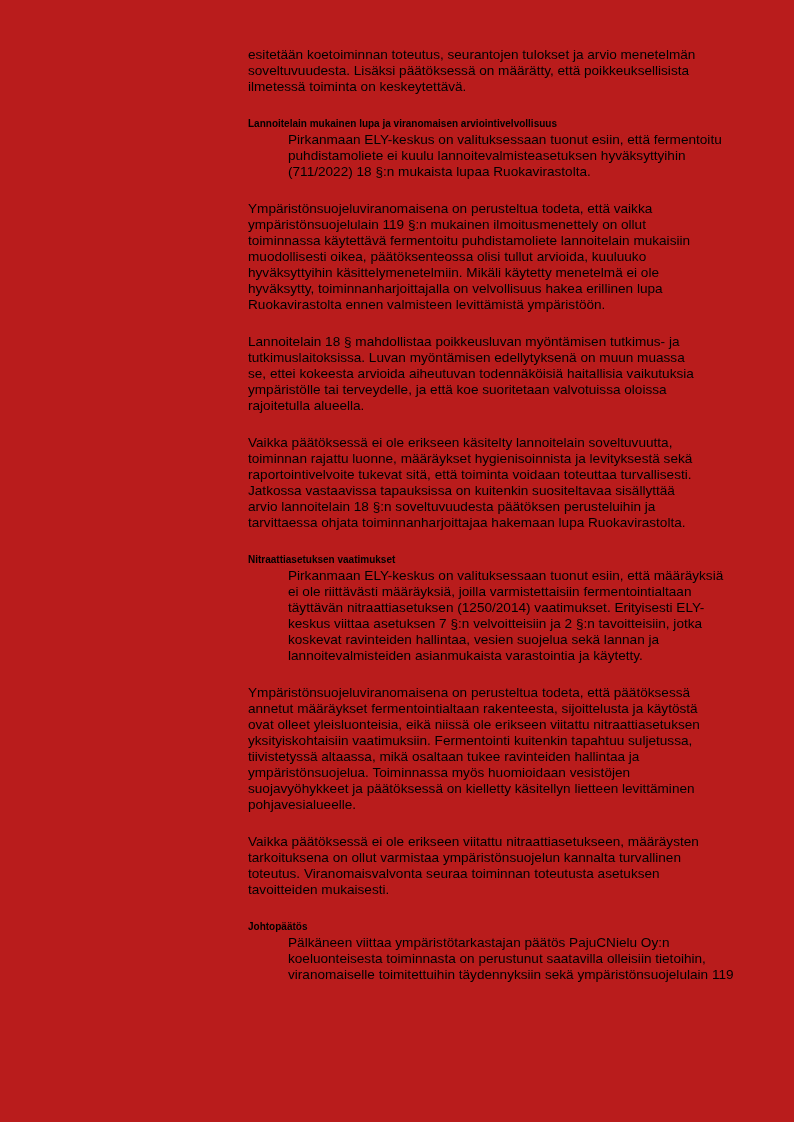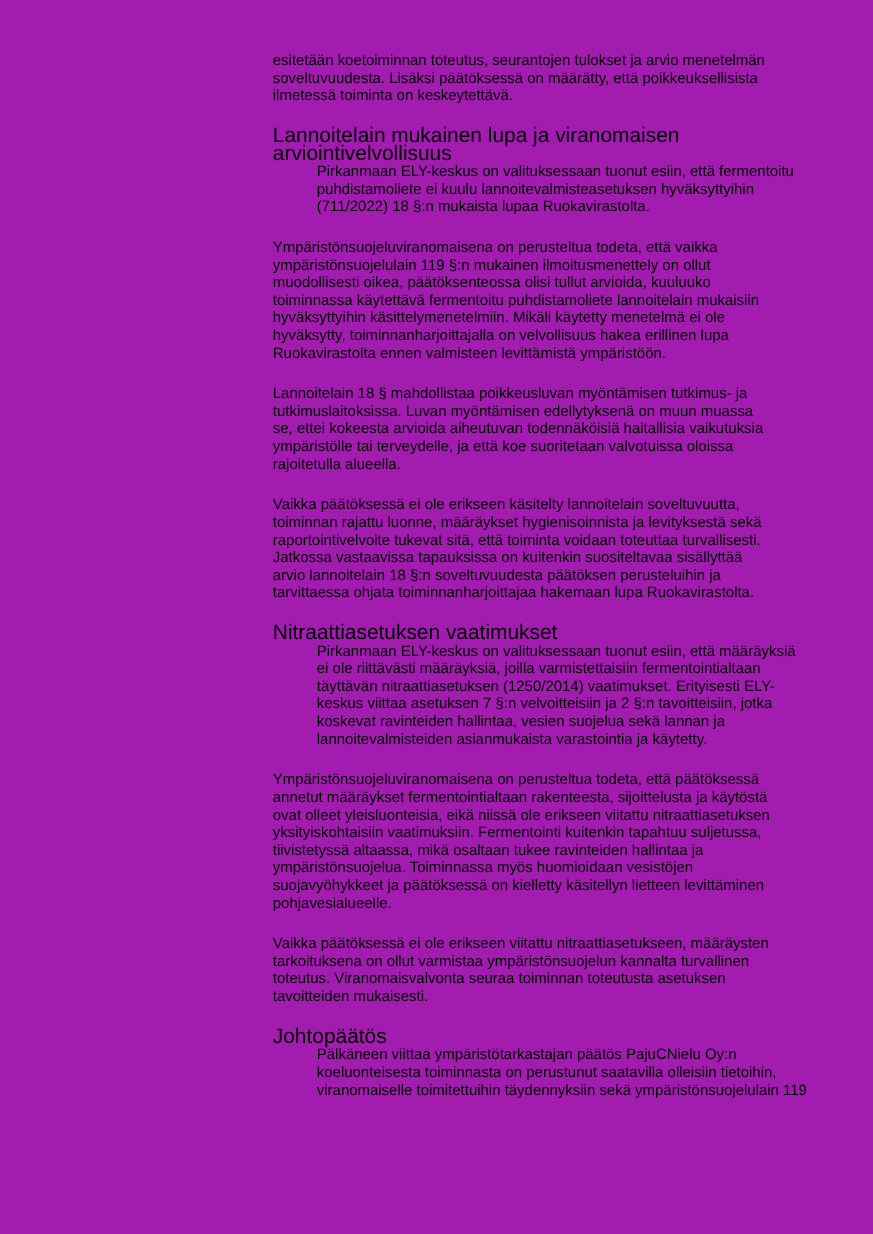--- a/index.html
+++ b/index.html
@@ -4,43 +4,43 @@
 <style>
   html, body {
     margin: 0;
     padding: 0;
     background: #ffffff;
   }
   .page {
     position: relative;
     width: 794px;
     height: 1122px;
-    background: #a21caf;
+    background: #b91c1c;
     overflow: hidden;
     font-family: "Liberation Sans", "DejaVu Sans", sans-serif;
     color: #000000;
   }
   .content {
     position: absolute;
     left: 248px;
     top: 47px;
     width: 524px;
     font-size: 13.6px;
     line-height: 16px;
   }
   .block {
     margin: 0;
     padding: 0;
   }
   .block + .block {
     margin-top: 21px;
   }
   .block.heading {
-    font-weight: normal;
-    font-size: 19px;
+    font-weight: bold;
+    font-size: 10px;
     line-height: 16px;
   }
   .block.heading + .block.paragraph {
     margin-top: 0;
     margin-left: 40px;
   }
   .line {
     display: block;
     white-space: pre;
   }
@@ -57,22 +57,22 @@
       </p>
       <h2 class="block heading">Lannoitelain mukainen lupa ja viranomaisen arviointivelvollisuus</h2>
       <p class="block paragraph">
         <span class="line">Pirkanmaan ELY-keskus on valituksessaan tuonut esiin, että fermentoitu</span>
         <span class="line">puhdistamoliete ei kuulu lannoitevalmisteasetuksen hyväksyttyihin</span>
         <span class="line">(711/2022) 18 §:n mukaista lupaa Ruokavirastolta.</span>
       </p>
       <p class="block paragraph">
         <span class="line">Ympäristönsuojeluviranomaisena on perusteltua todeta, että vaikka</span>
         <span class="line">ympäristönsuojelulain 119 §:n mukainen ilmoitusmenettely on ollut</span>
+        <span class="line">toiminnassa käytettävä fermentoitu puhdistamoliete lannoitelain mukaisiin</span>
         <span class="line">muodollisesti oikea, päätöksenteossa olisi tullut arvioida, kuuluuko</span>
-        <span class="line">toiminnassa käytettävä fermentoitu puhdistamoliete lannoitelain mukaisiin</span>
         <span class="line">hyväksyttyihin käsittelymenetelmiin. Mikäli käytetty menetelmä ei ole</span>
         <span class="line">hyväksytty, toiminnanharjoittajalla on velvollisuus hakea erillinen lupa</span>
         <span class="line">Ruokavirastolta ennen valmisteen levittämistä ympäristöön.</span>
       </p>
       <p class="block paragraph">
         <span class="line">Lannoitelain 18 § mahdollistaa poikkeusluvan myöntämisen tutkimus- ja</span>
         <span class="line">tutkimuslaitoksissa. Luvan myöntämisen edellytyksenä on muun muassa</span>
         <span class="line">se, ettei kokeesta arvioida aiheutuvan todennäköisiä haitallisia vaikutuksia</span>
         <span class="line">ympäristölle tai terveydelle, ja että koe suoritetaan valvotuissa oloissa</span>
         <span class="line">rajoitetulla alueella.</span>

